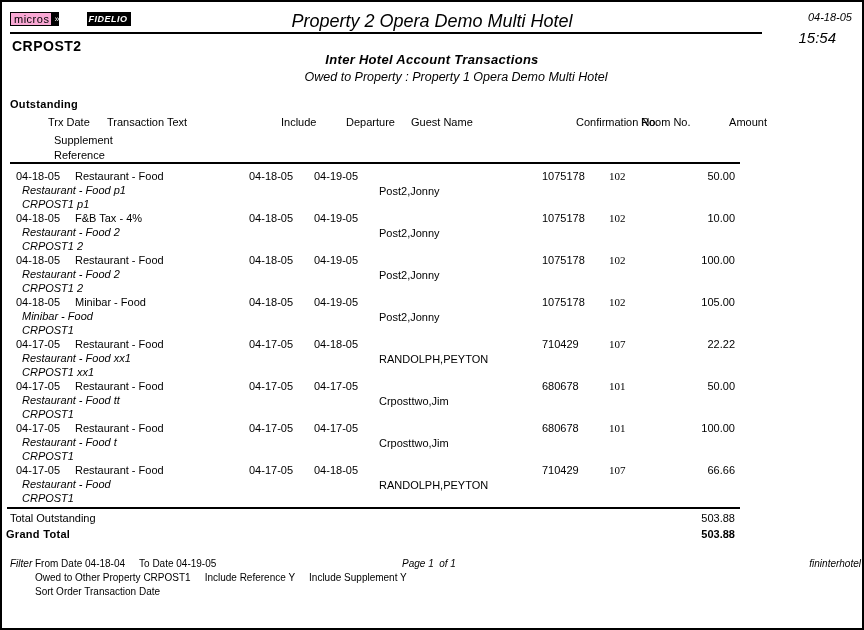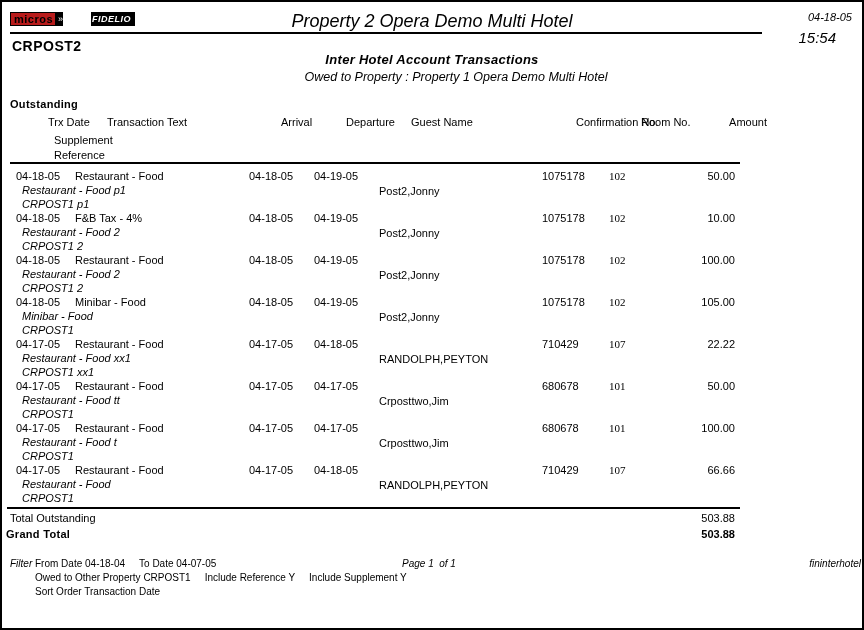--- a/index.html
+++ b/index.html
@@ -6,21 +6,21 @@
   html,body { background:#e8e8e8; }
   body { font-family:"Liberation Sans", sans-serif; color:#000; }
   .page {
     position:relative; width:864px; height:630px; background:#fff;
     border:2px solid #000; overflow:hidden;
   }
 
   
   .logo { position:absolute; left:8px; top:10px; display:flex; align-items:stretch; height:14px; }
   .logo-micros {
-    background:#b91c1c; border:1px solid #000; color:#000; font-weight:bold;
+    background:#f9a8d4; border:1px solid #000; color:#000; font-weight:normal;
     font-size:11px; line-height:12px; padding:0 2px 12px 3px; letter-spacing:0.5px;
   }
   .logo-fidelio {
     background:#000; color:#fff; font-weight:bold; font-style:italic;
     font-size:9px; line-height:14px; padding:0 4px 0 1px; letter-spacing:0.5px;
     display:flex; align-items:center;margin-left:28px;
   }
   .logo-sep { color:#fff; background:#000; font-size:9px; line-height:14px; padding-left:2px; }
   .hdr-property { position:absolute; top:9px; left:0; width:100%; text-align:center;
     font-style:italic; font-size:18px; }
@@ -99,21 +99,21 @@
   <div class="report-code">CRPOST2</div>
 
   <div class="title">Inter Hotel Account Transactions</div>
   <div class="subtitle">Owed to Property : Property 1 Opera Demo Multi Hotel</div>
 
   <div class="section-label">Outstanding</div>
 
   <div class="thead">
     <span class="h-trx">Trx Date</span>
     <span class="h-text">Transaction Text</span>
-    <span class="h-arr">Arrival</span>
+    <span class="h-arr">Include</span>
     <span class="h-dep">Departure</span>
     <span class="h-guest">Guest Name</span>
     <span class="h-conf">Confirmation No.</span>
     <span class="h-room">Room No.</span>
     <span class="h-amt">Amount</span>
     <span class="h-supp">Supplement</span>
     <span class="h-ref">Reference</span>
   </div>
   <div class="thead-rule"></div>
 
@@ -229,21 +229,21 @@
     <span class="total-value">503.88</span>
   </div>
   <div class="grand-line">
     <span class="grand-label">Grand Total</span>
     <span class="total-value">503.88</span>
   </div>
 
   <div class="footer">
     <span class="filter-label">Filter</span>
     <div class="filter-lines">
-      <div class="filter-line"><span class="seg">From Date 04-18-04</span><span class="seg">To Date 04-07-05</span></div>
+      <div class="filter-line"><span class="seg">From Date 04-18-04</span><span class="seg">To Date 04-19-05</span></div>
       <div class="filter-line"><span class="seg">Owed to Other Property CRPOST1</span><span class="seg">Include Reference Y</span><span class="seg">Include Supplement Y</span></div>
       <div class="filter-line"><span class="seg">Sort Order Transaction Date</span></div>
     </div>
     <span class="page-info">Page 1  of 1</span>
     <span class="report-file">fininterhotel</span>
   </div>
 
 </div>
 
 </body></html>

